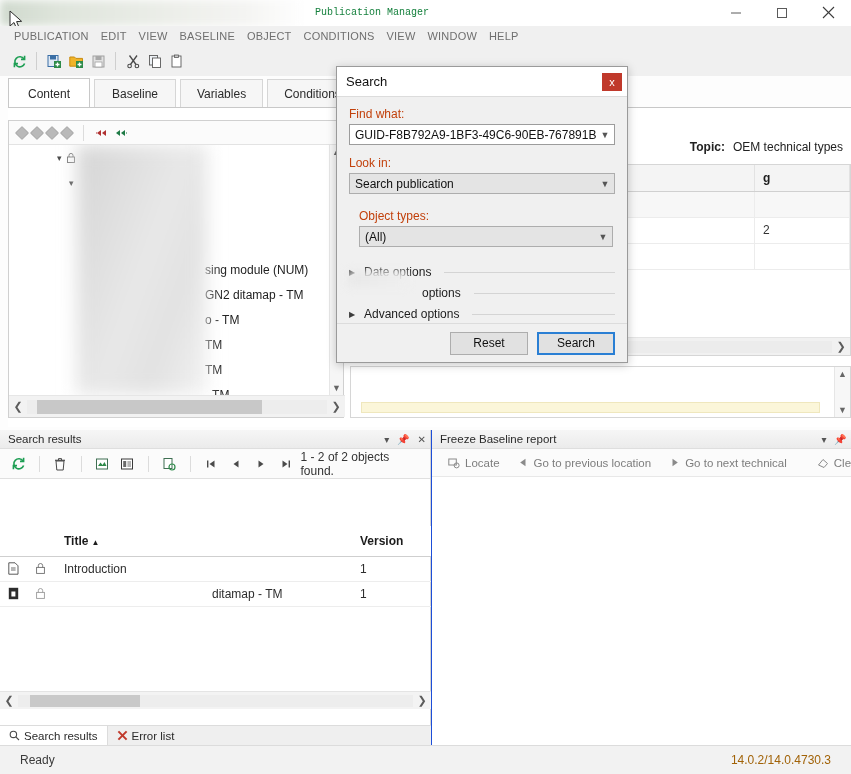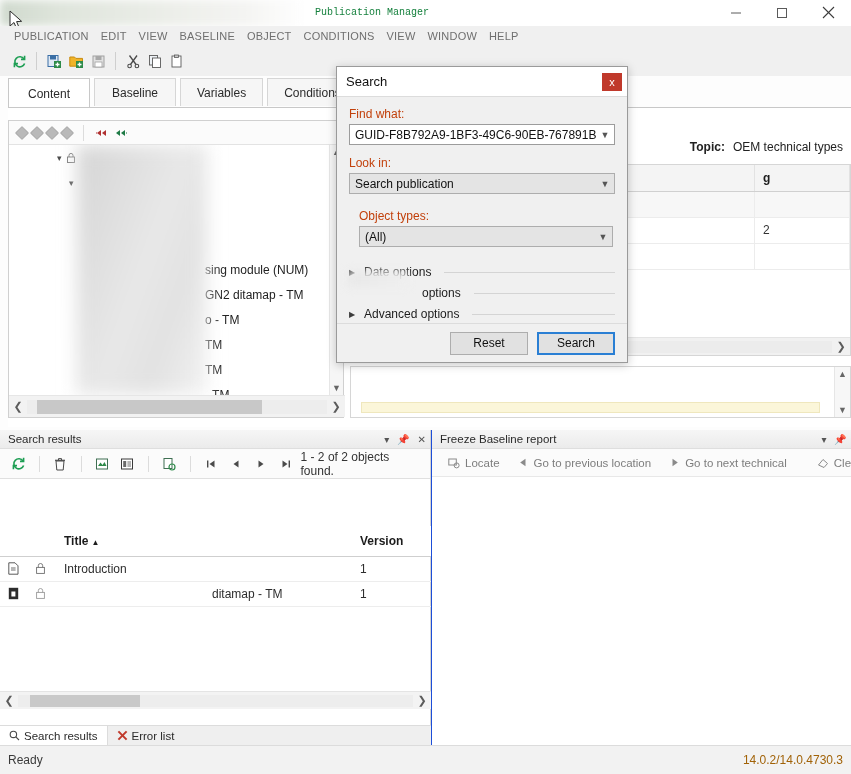--- a/index.html
+++ b/index.html
@@ -49,21 +49,21 @@
   .apptoolbar {
     position: absolute; left: 0; top: 46px; width: 851px; height: 30px;
     background: #f0f0f0; display: flex; align-items: center; padding-left: 8px;
   }
   .tb-btn { width: 22px; height: 22px; display: flex; align-items: center; justify-content: center; }
   .tb-sep { width: 1px; height: 18px; background: #cfcfcf; margin: 0 6px; }
 
   
   .tabstrip {
     position: absolute; left: 8px; top: 78px; width: 843px; height: 30px;
-    display: flex; align-items: flex-start; gap: 4px;
+    display: flex; align-items: center; gap: 4px;
   }
   .tab {
     height: 28px; min-width: 82px; padding: 0 16px;
     background: #f6f6f6; border: 1px solid #d6d6d6; border-bottom: none;
     display: flex; align-items: center; justify-content: center;
     font-size: 12px; color: #2b2b2b;
   }
   .tab.active { background: #ffffff; border-color: #c8c8c8; height: 30px; font-weight: normal; }
 
   
@@ -220,21 +220,21 @@
     display: flex; align-items: center; gap: 5px; padding: 3px 8px;
     font-size: 11.5px; color: #7d7d7d; white-space: nowrap;
   }
   .fz-sep { width: 1px; height: 18px; background: #dadada; margin: 0 5px; }
   .fz-body { height: 287px; background: #ffffff; }
 
   
   .statusbar {
     position: absolute; left: 0; bottom: 0; width: 851px; height: 29px;
     background: #f2f2f2; border-top: 1px solid #dcdcdc;
-    display: flex; align-items: center; padding: 0 8px; font-size: 12px; color: #3a3a3a;
+    display: flex; align-items: center; padding: 0 20px; font-size: 12px; color: #3a3a3a;
   }
   .status-right { margin-left: auto; color: #a16207; }
 
   
   .dialog {
     position: absolute; left: 336px; top: 66px; width: 292px; height: 297px;
     background: #f0f0f0; border: 1px solid #9a9a9a;
     box-shadow: 0 2px 9px rgba(0,0,0,0.22);
     z-index: 50;
   }

